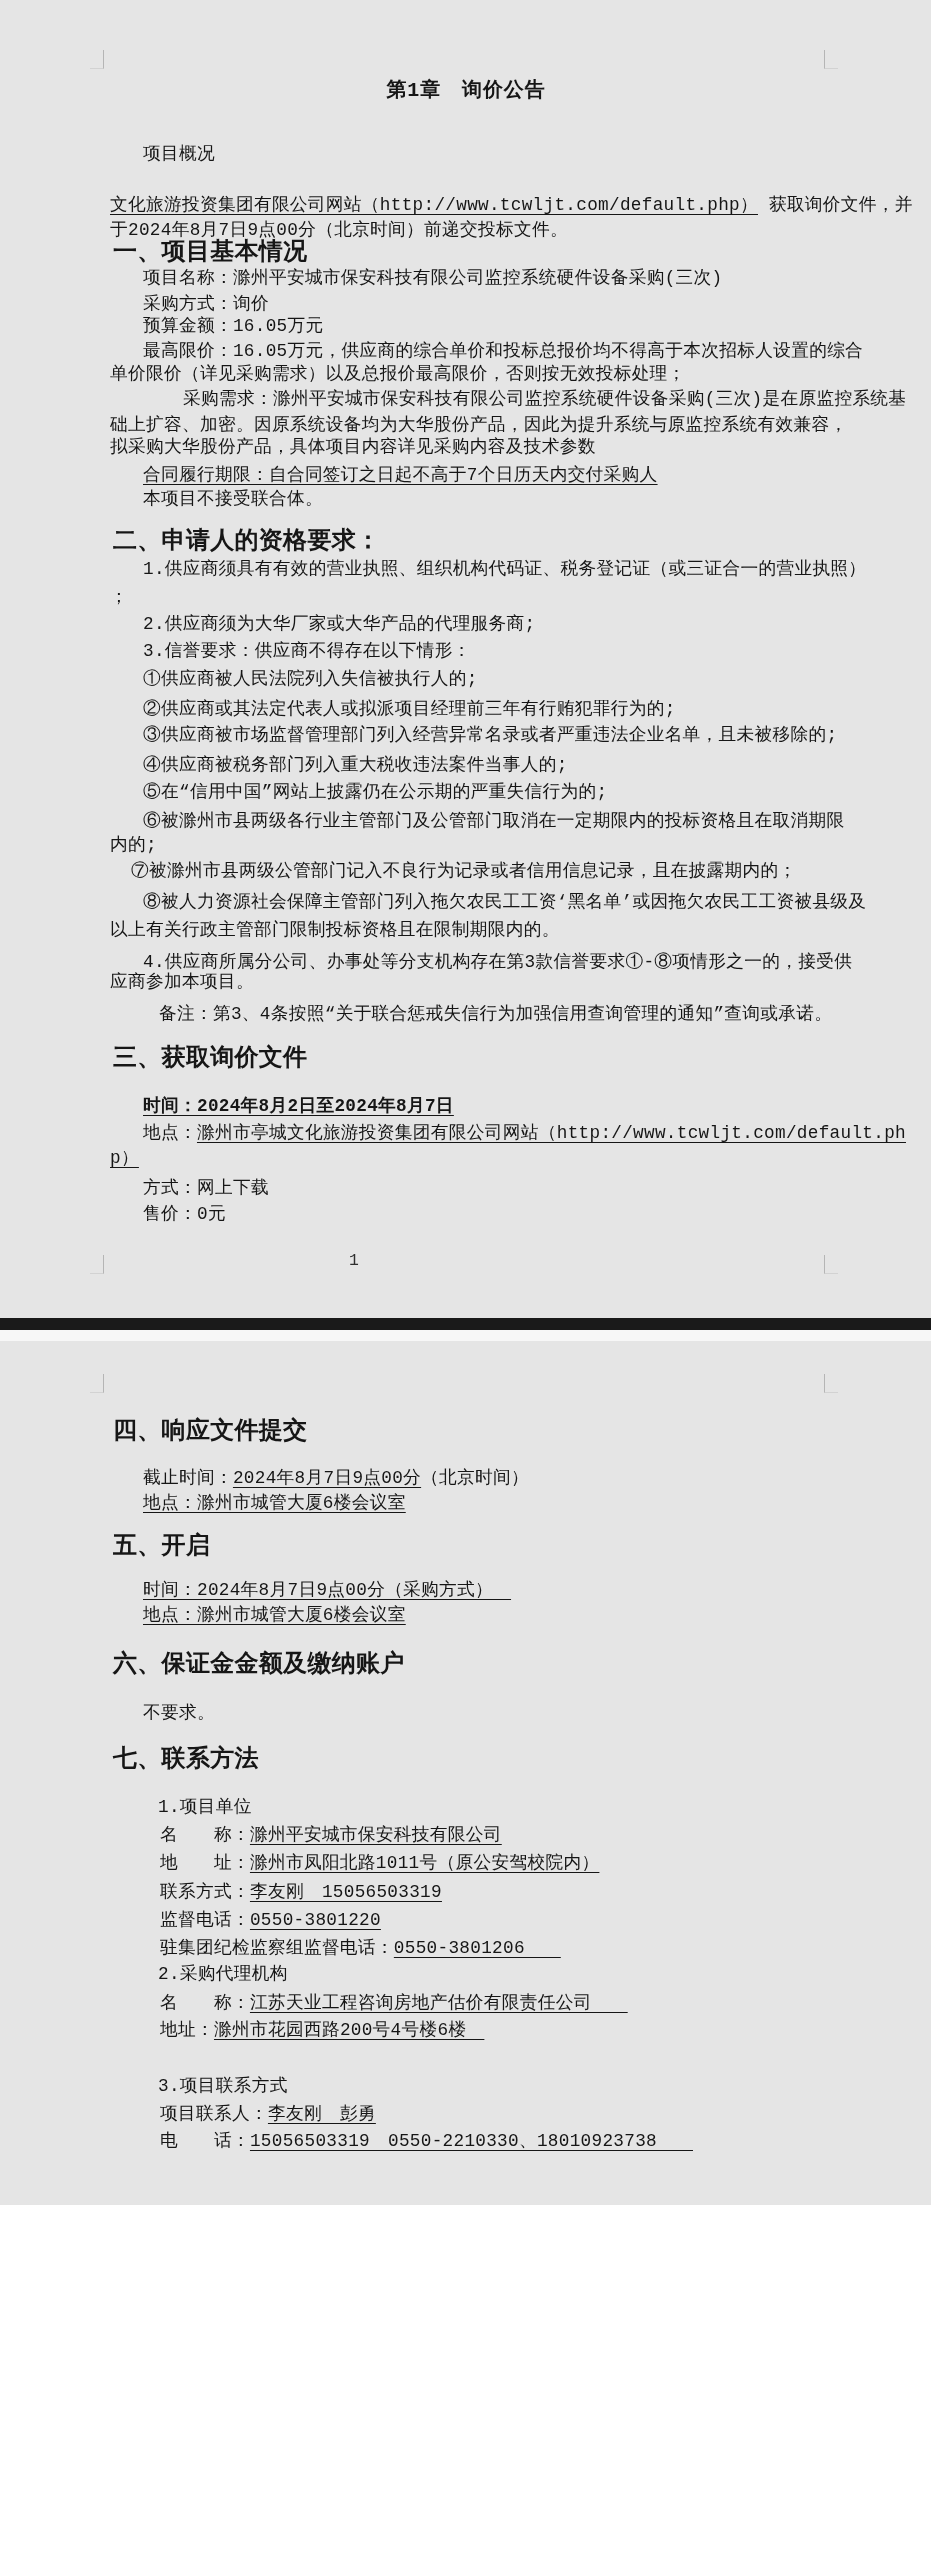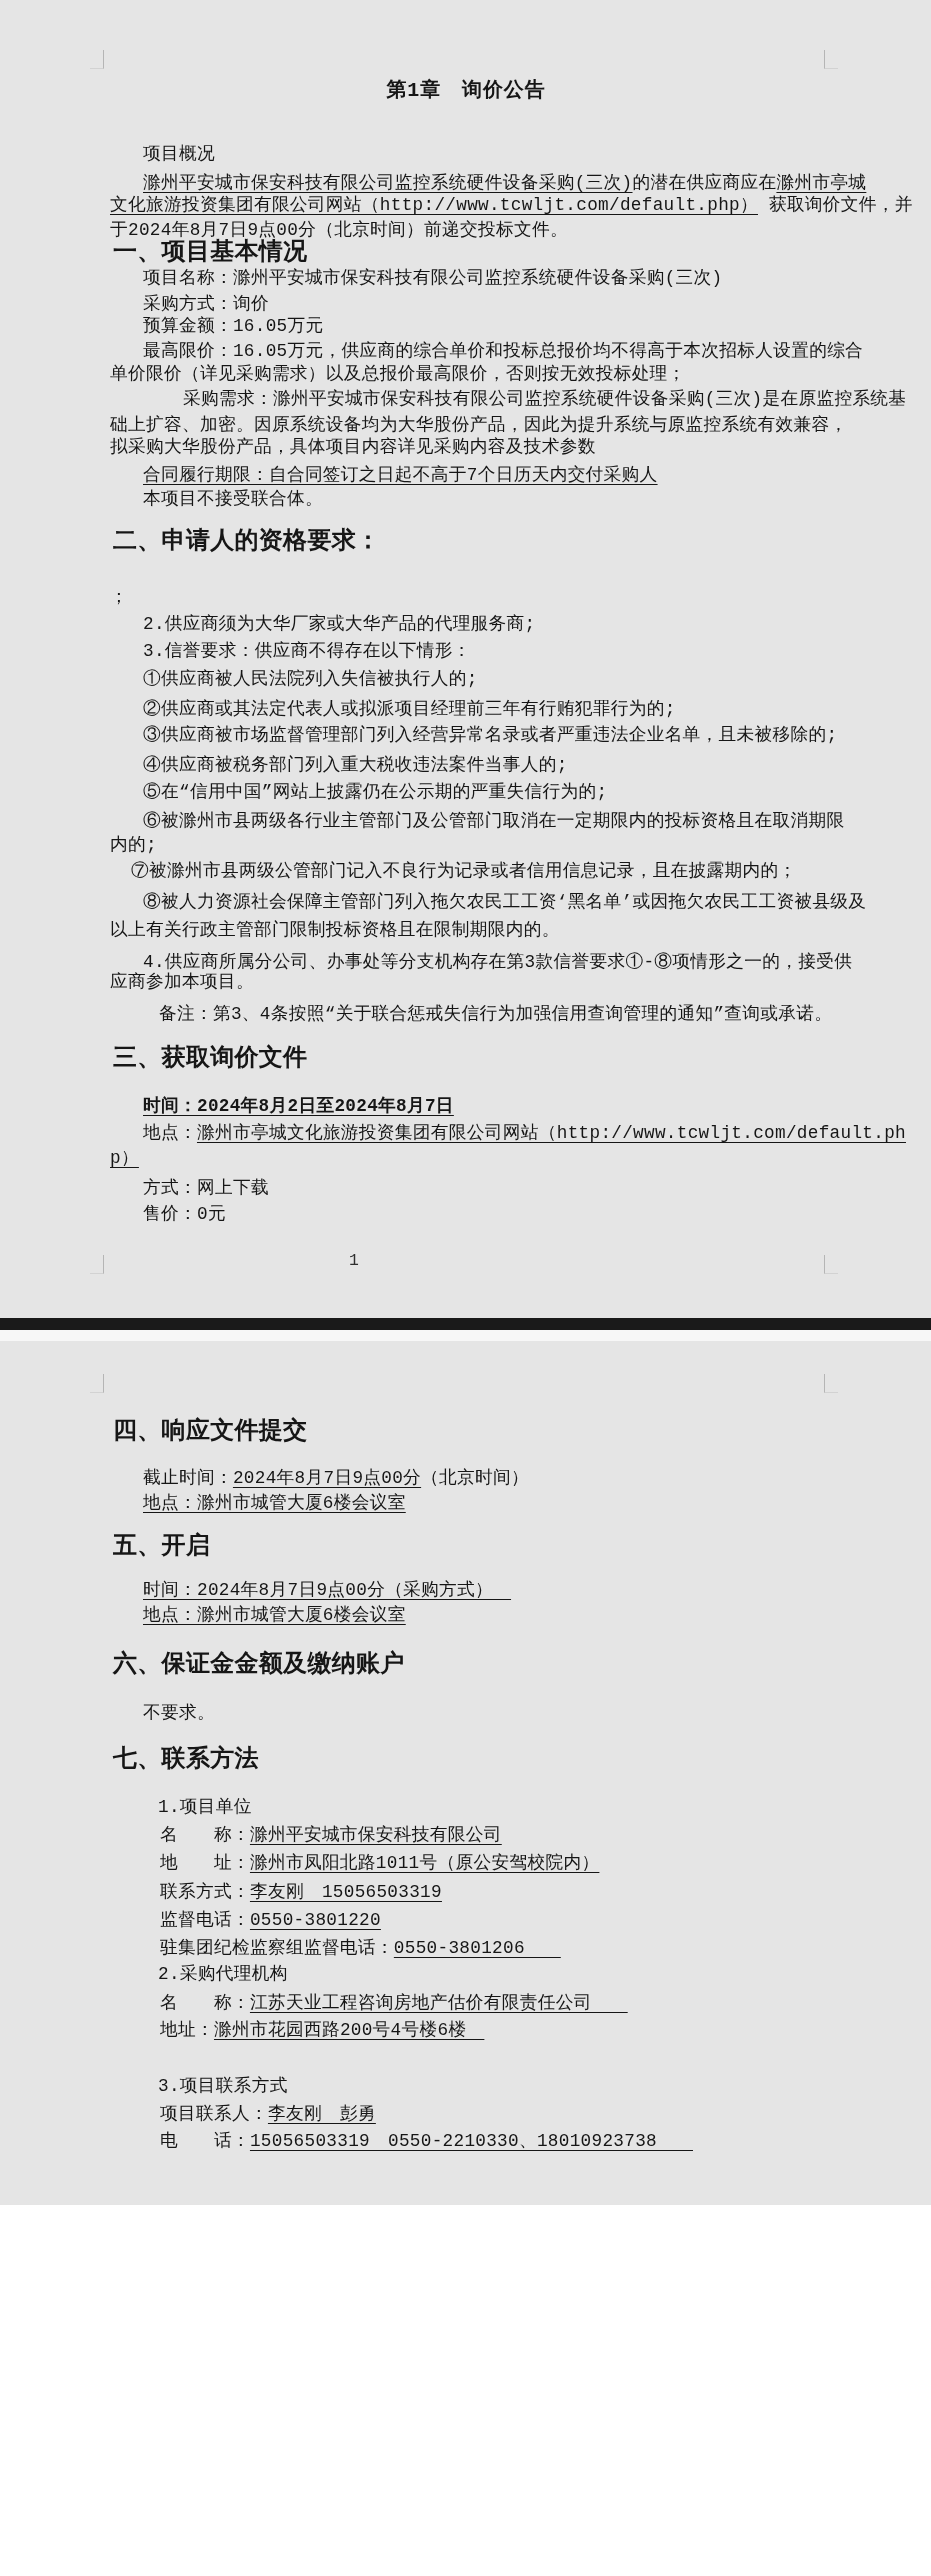--- a/index.html
+++ b/index.html
@@ -78,35 +78,35 @@
   <div class="crop-mark mk-left" style="top:1255px"></div>
   <div class="crop-mark mk-right" style="top:1255px"></div>
 
   <div class="crop-mark mk-left" style="top:1374px"></div>
   <div class="crop-mark mk-right" style="top:1374px"></div>
 
   <div class="doc-title">第1章　询价公告</div>
 
   <div class="page-layer">
       <div class="line" style="top: 141px; left: 143px;"><span>项目概况</span></div>
-      <div class="line" style="top: 170px; left: 143px;"><span class="u">滁州平安城市保安科技有限公司监控系统硬件设备采购(三次)</span><span>的潜在供应商应在</span><span class="u">滁州市亭城</span></div>
       <div class="line" style="top: 192px; left: 110px;"><span class="u">文化旅游投资集团有限公司网站（http://www.tcwljt.com/default.php）</span><span> 获取询价文件，并</span></div>
       <div class="line" style="top: 217px; left: 110px;"><span>于2024年8月7日9点00分（北京时间）前递交投标文件。</span></div>
       <div class="line heading" style="top: 240px; left: 113px;"><span>一、项目基本情况</span></div>
       <div class="line" style="top: 265px; left: 143px;"><span>项目名称：滁州平安城市保安科技有限公司监控系统硬件设备采购(三次)</span></div>
       <div class="line" style="top: 291px; left: 143px;"><span>采购方式：询价</span></div>
       <div class="line" style="top: 313px; left: 143px;"><span>预算金额：16.05万元</span></div>
       <div class="line" style="top: 338px; left: 143px;"><span>最高限价：16.05万元，供应商的综合单价和投标总报价均不得高于本次招标人设置的综合</span></div>
       <div class="line" style="top: 361px; left: 110px;"><span>单价限价（详见采购需求）以及总报价最高限价，否则按无效投标处理；</span></div>
       <div class="line" style="top: 386px; left: 143px; margin-left: 40px;"><span>采购需求：滁州平安城市保安科技有限公司监控系统硬件设备采购(三次)是在原监控系统基</span></div>
       <div class="line" style="top: 412px; left: 110px;"><span>础上扩容、加密。因原系统设备均为大华股份产品，因此为提升系统与原监控系统有效兼容，</span></div>
       <div class="line" style="top: 434px; left: 110px;"><span>拟采购大华股份产品，具体项目内容详见采购内容及技术参数</span></div>
       <div class="line" style="top: 462px; left: 143px;"><span class="u">合同履行期限：自合同签订之日起不高于7个日历天内交付采购人</span></div>
       <div class="line" style="top: 486px; left: 143px;"><span>本项目不接受联合体。</span></div>
       <div class="line heading" style="top: 529px; left: 113px;"><span>二、申请人的资格要求：</span></div>
+      <div class="line" style="top: 556px; left: 143px;"><span>1.供应商须具有有效的营业执照、组织机构代码证、税务登记证（或三证合一的营业执照）</span></div>
       <div class="line" style="top: 584px; left: 110px;"><span>；</span></div>
       <div class="line" style="top: 611px; left: 143px;"><span>2.供应商须为大华厂家或大华产品的代理服务商;</span></div>
       <div class="line" style="top: 638px; left: 143px;"><span>3.信誉要求：供应商不得存在以下情形：</span></div>
       <div class="line" style="top: 666px; left: 143px;"><span>①供应商被人民法院列入失信被执行人的;</span></div>
       <div class="line" style="top: 696px; left: 143px;"><span>②供应商或其法定代表人或拟派项目经理前三年有行贿犯罪行为的;</span></div>
       <div class="line" style="top: 722px; left: 143px;"><span>③供应商被市场监督管理部门列入经营异常名录或者严重违法企业名单，且未被移除的;</span></div>
       <div class="line" style="top: 752px; left: 143px;"><span>④供应商被税务部门列入重大税收违法案件当事人的;</span></div>
       <div class="line" style="top: 779px; left: 143px;"><span>⑤在“信用中国”网站上披露仍在公示期的严重失信行为的;</span></div>
       <div class="line" style="top: 808px; left: 143px;"><span>⑥被滁州市县两级各行业主管部门及公管部门取消在一定期限内的投标资格且在取消期限</span></div>
       <div class="line" style="top: 832px; left: 110px;"><span>内的;</span></div>

